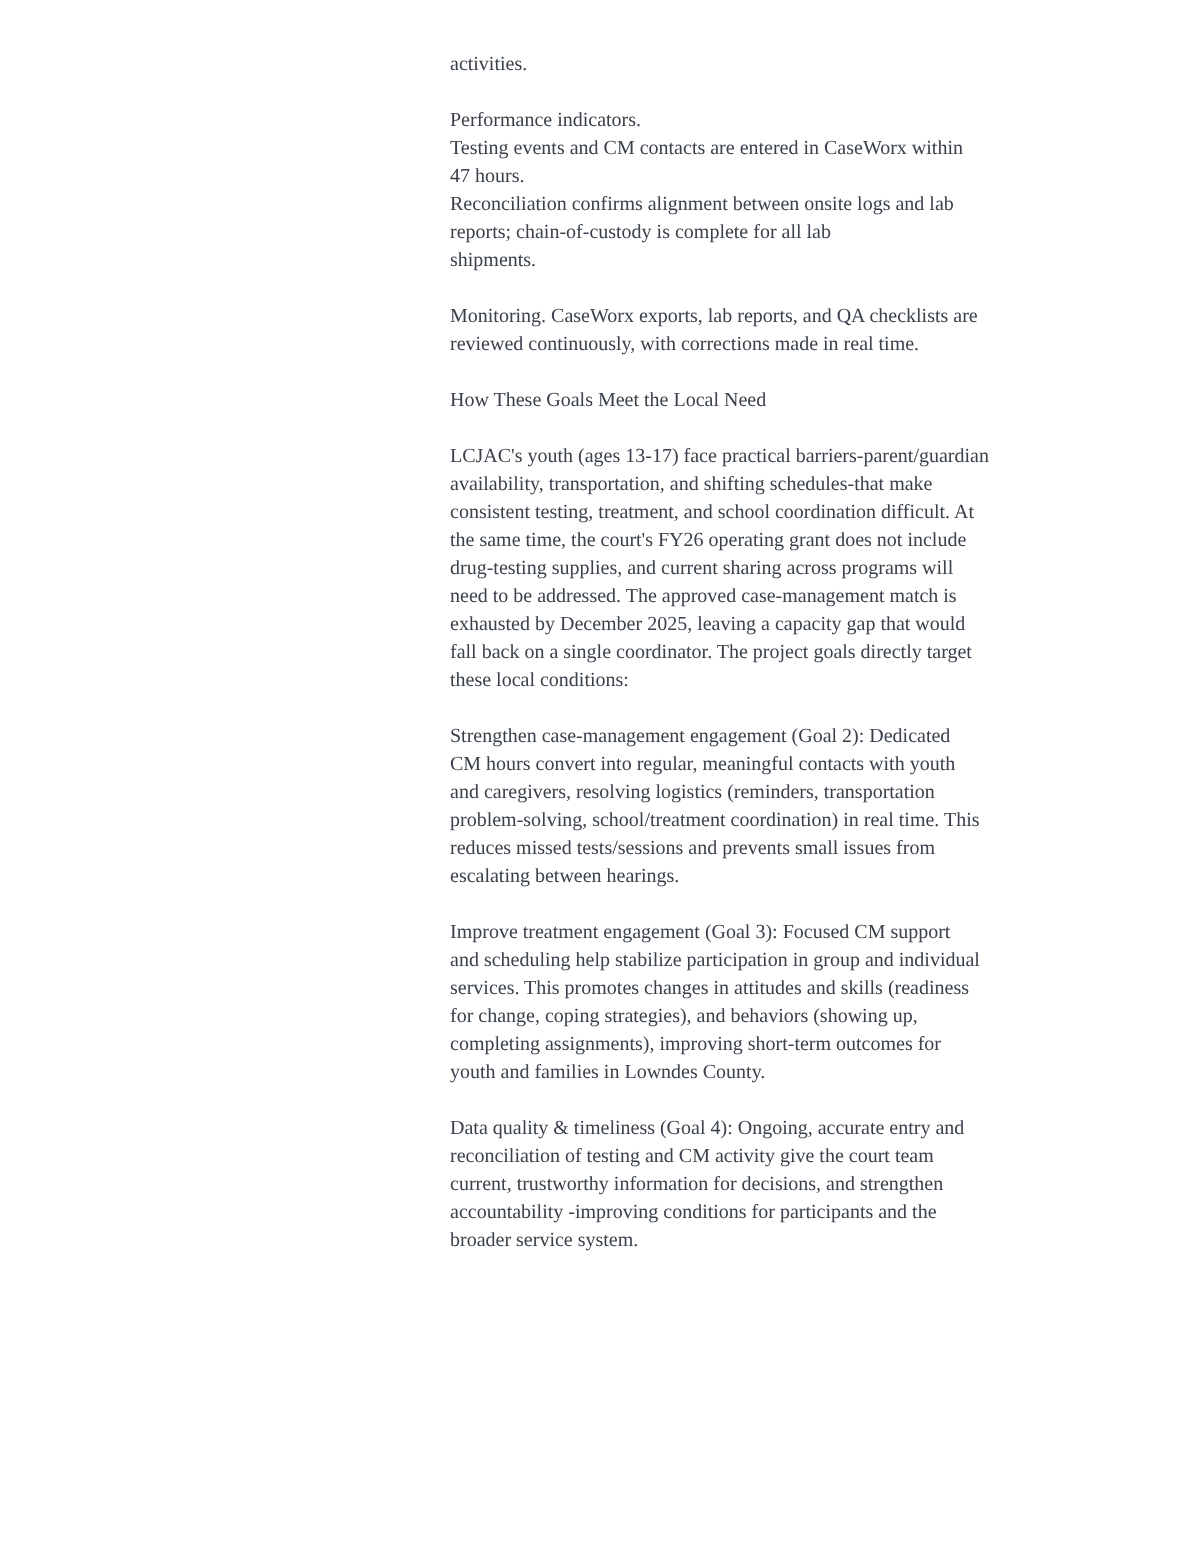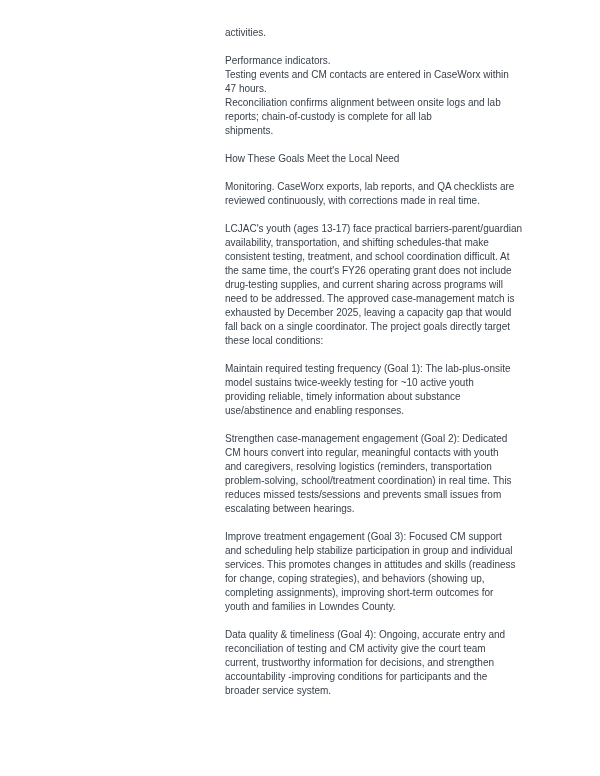--- a/index.html
+++ b/index.html
@@ -12,21 +12,21 @@
     width: 600px;
     height: 776px;
     background: #ffffff;
     overflow: hidden;
   }
   .text-column {
     position: absolute;
     left: 225px;
     top: 26px;
     width: 360px;
-    font-family: Liberation Sans, sans-serif;
+    font-family: Liberation Serif, serif;
     font-size: 10px;
     line-height: 14px;
     color: #3a414b;
     font-weight: 400;
   }
   .text-column p {
     margin: 0 0 14px 0;
     padding: 0;
     white-space: pre;
     letter-spacing: 0px;
@@ -37,36 +37,32 @@
 
 <div class="page">
   <div class="text-column">
     <p>activities.</p>
     <p>Performance indicators.
 Testing events and CM contacts are entered in CaseWorx within
 47 hours.
 Reconciliation confirms alignment between onsite logs and lab
 reports; chain-of-custody is complete for all lab
 shipments.</p>
-    <p>How These Goals Meet the Local Need</p>
     <p>Monitoring. CaseWorx exports, lab reports, and QA checklists are
 reviewed continuously, with corrections made in real time.</p>
+    <p>How These Goals Meet the Local Need</p>
     <p>LCJAC's youth (ages 13-17) face practical barriers-parent/guardian
 availability, transportation, and shifting schedules-that make
 consistent testing, treatment, and school coordination difficult. At
 the same time, the court's FY26 operating grant does not include
 drug-testing supplies, and current sharing across programs will
 need to be addressed. The approved case-management match is
 exhausted by December 2025, leaving a capacity gap that would
 fall back on a single coordinator. The project goals directly target
 these local conditions:</p>
-    <p>Maintain required testing frequency (Goal 1): The lab-plus-onsite
-model sustains twice-weekly testing for ~10 active youth
-providing reliable, timely information about substance
-use/abstinence and enabling responses.</p>
     <p>Strengthen case-management engagement (Goal 2): Dedicated
 CM hours convert into regular, meaningful contacts with youth
 and caregivers, resolving logistics (reminders, transportation
 problem-solving, school/treatment coordination) in real time. This
 reduces missed tests/sessions and prevents small issues from
 escalating between hearings.</p>
     <p>Improve treatment engagement (Goal 3): Focused CM support
 and scheduling help stabilize participation in group and individual
 services. This promotes changes in attitudes and skills (readiness
 for change, coping strategies), and behaviors (showing up,

